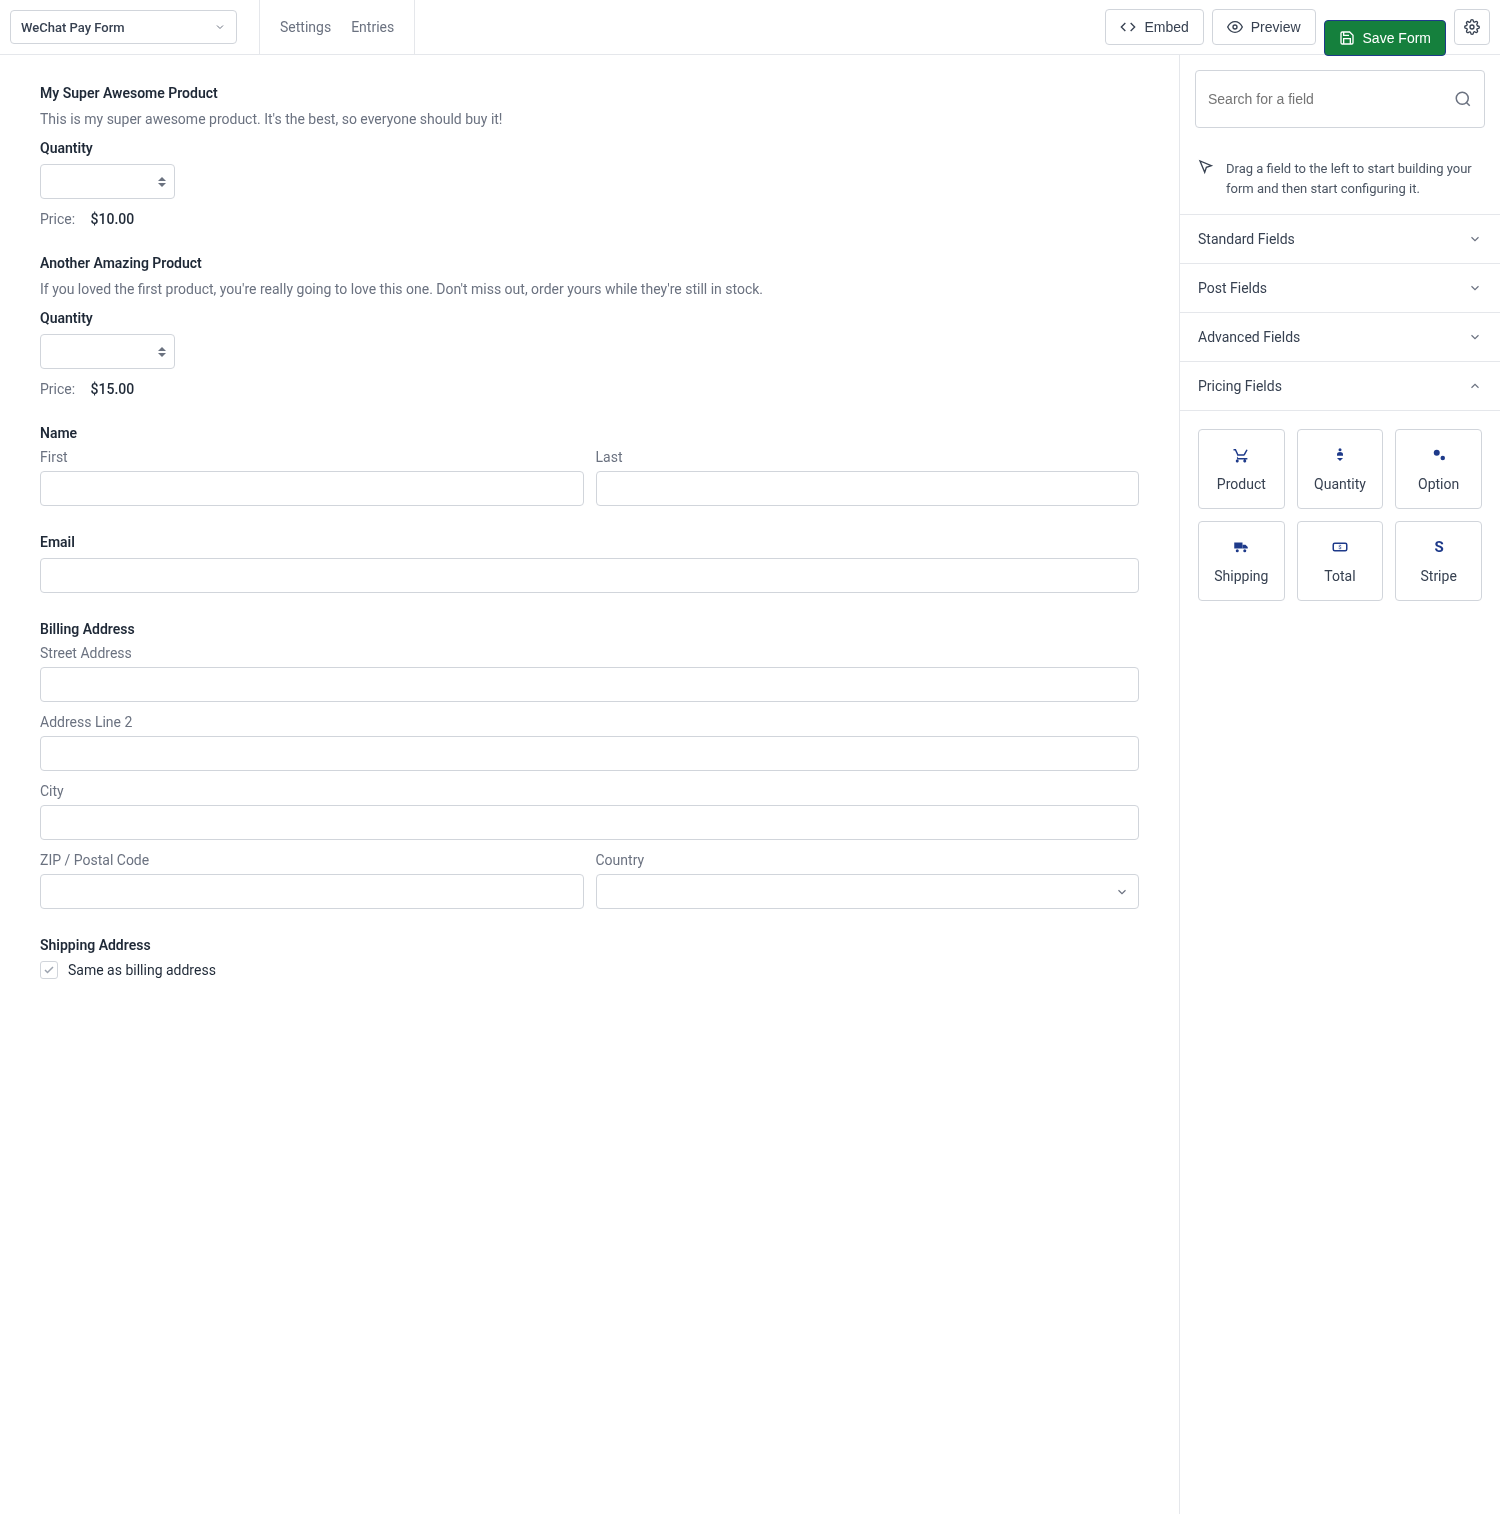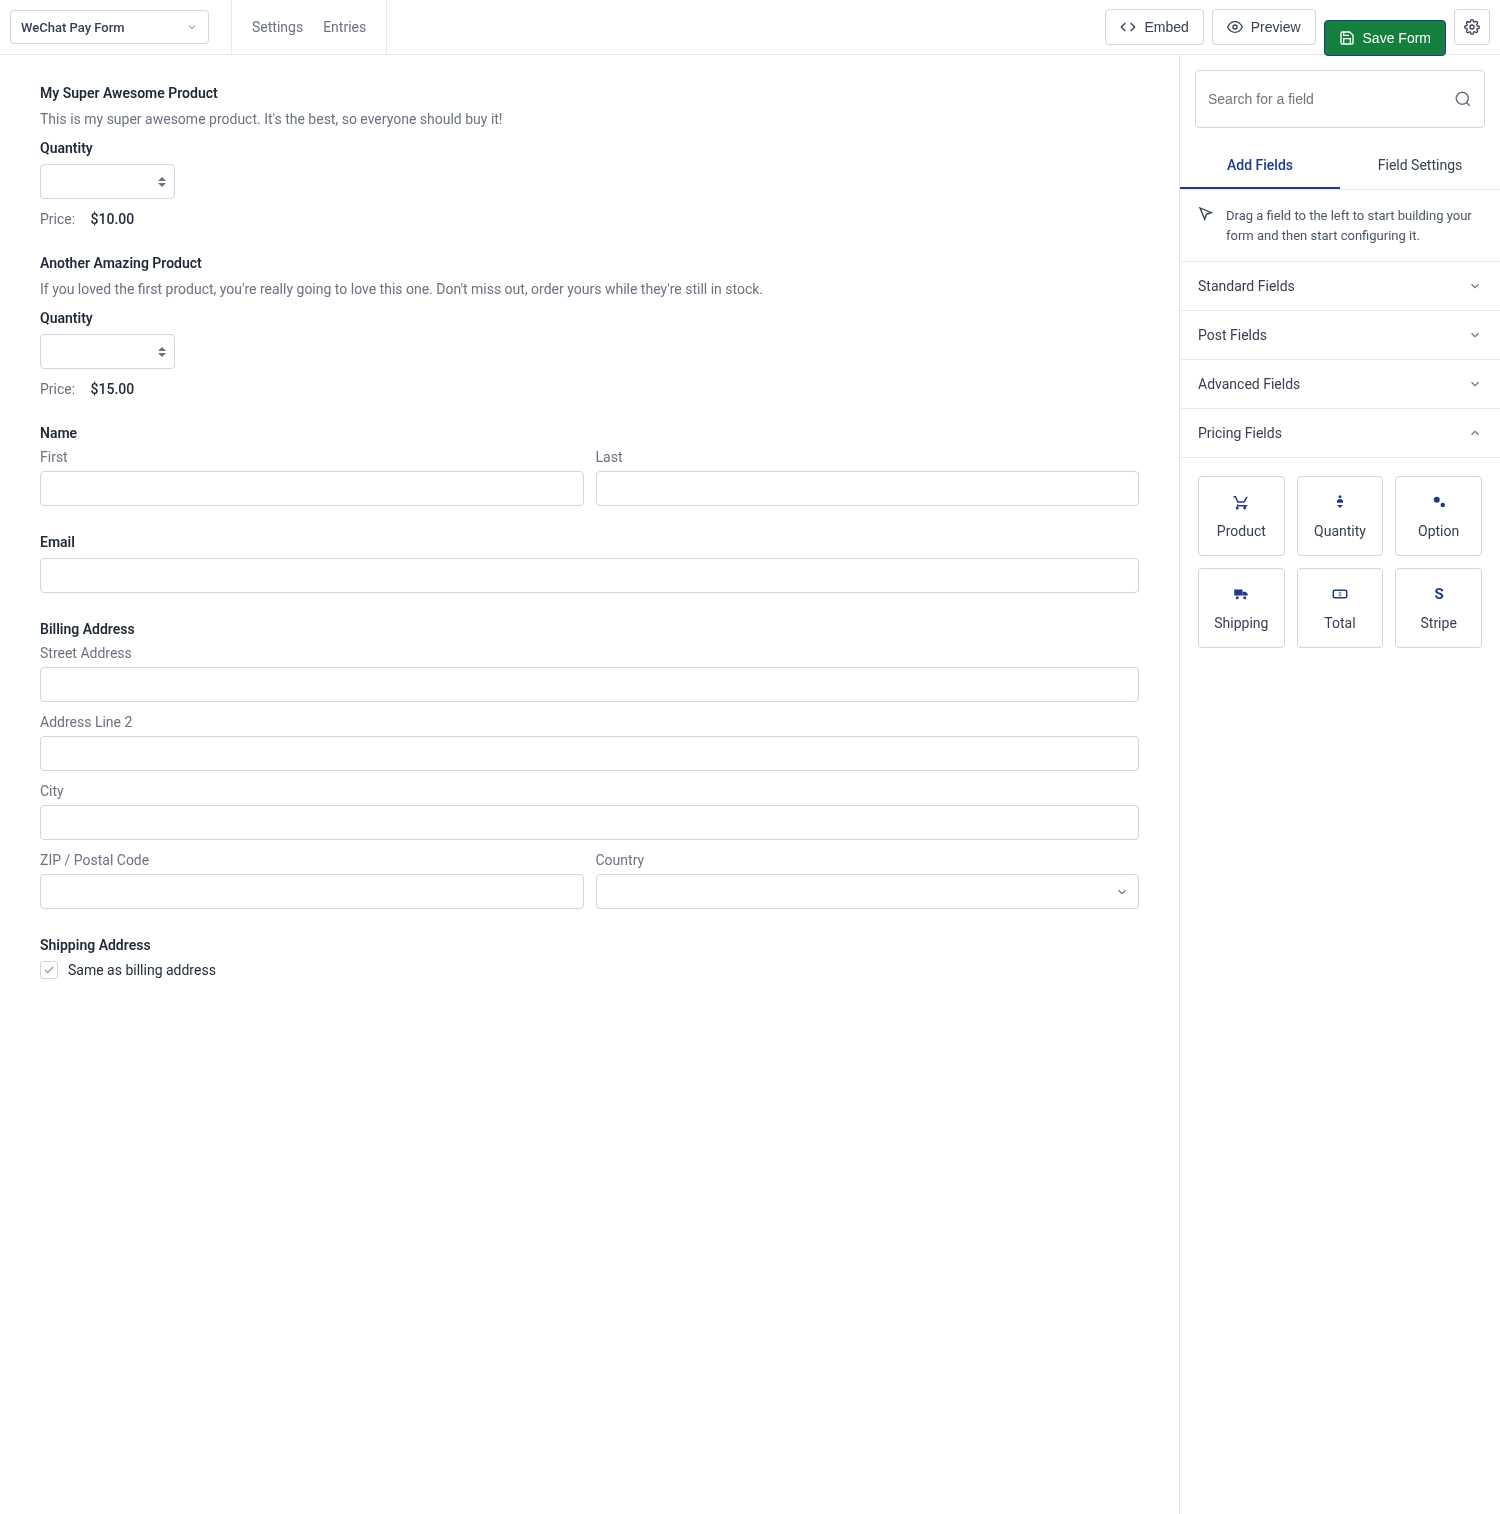--- a/index.html
+++ b/index.html
@@ -19,21 +19,21 @@
   display: flex;
   align-items: center;
   height: 55px;
   border-bottom: 1px solid #e5e7eb;
   padding: 0 10px;
 }
 .form-selector {
   display: flex;
   align-items: center;
   justify-content: space-between;
-  width: 199px;
+  width: 227px;
   height: 34px;
   border: 1px solid #d1d5db;
   border-radius: 4px;
   padding: 0 10px;
   margin-right: 10px;
   cursor: pointer;
 }
 .form-selector-label {
   font-weight: 500;
   font-size: 13px;
@@ -449,24 +449,20 @@
         <input placeholder="Search for a field" style="">
         <span>
           <svg width="18" height="18" viewBox="0 0 24 24" fill="none" stroke="#6b7280" stroke-width="2">
               <circle cx="11" cy="11" r="8"></circle>
               <line x1="21" y1="21" x2="16.65" y2="16.65"></line>
             </svg>
         </span>
       </div>
     </div>
 
-    <div class="tabs">
-      <div class="tab active">Add Fields</div>
-      <div class="tab">Field Settings</div>
-    </div>
 
     <div class="hint">
       <span>
         <svg width="16" height="16" viewBox="0 0 24 24" fill="none" stroke="#374151" stroke-width="2">
             <path d="M3 3l7.07 16.97 2.51-7.39 7.39-2.51L3 3z"></path>
           </svg>
       </span>
       <span>Drag a field to the left to start building your form and then start configuring it.</span>
     </div>
 

